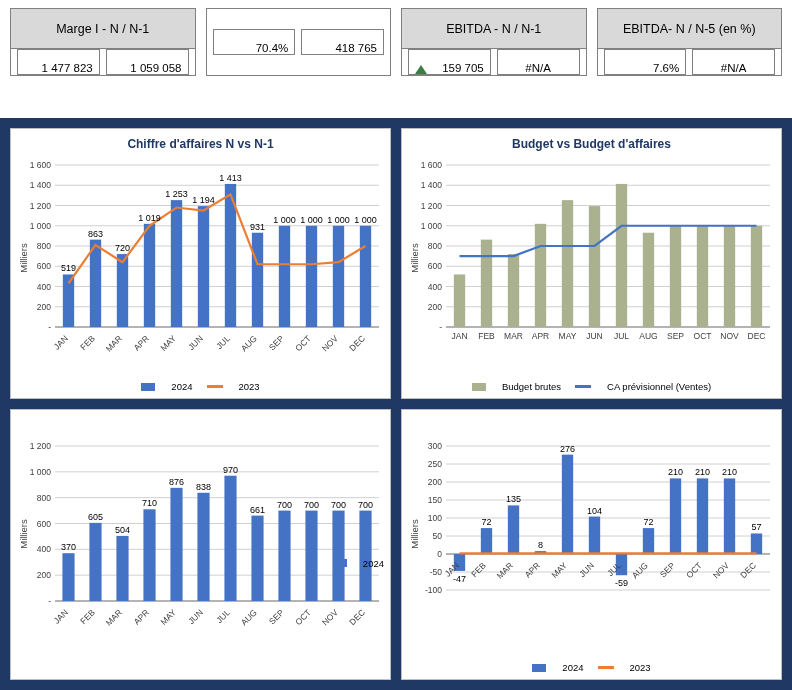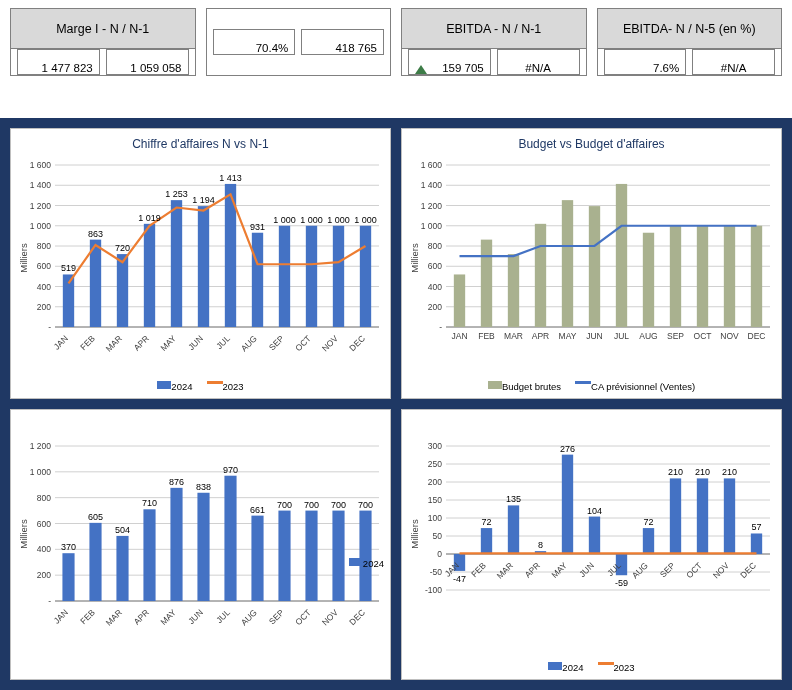--- a/index.html
+++ b/index.html
@@ -45,37 +45,37 @@
     position:absolute;left:0;top:118px;width:792px;height:572px;
     padding:10px;box-sizing:border-box;
     display:grid;grid-template-columns:1fr 1fr;grid-template-rows:1fr 1fr;
     gap:10px;
   }
   .chart-card{
     background:#FFFFFF;border:1px solid #BFBFBF;box-sizing:border-box;
     position:relative;overflow:hidden;
   }
   .chart-title{
-    text-align:center;font-weight:normal;font-size:12px;padding-top:8px;color:#1F3864;
+    text-align:center;font-weight:bold;font-size:12px;padding-top:8px;color:#1F3864;
   }
   .plot-wrap{position:absolute;left:0;right:0;top:28px;bottom:0;}
   .ylabel{
     position:absolute;left:4px;top:50%;transform:translateY(-50%) rotate(-90deg);
     transform-origin:center;font-size:9.5px;color:#404040;white-space:nowrap;
   }
   svg{display:block;}
   .legend{
     position:absolute;bottom:6px;left:0;width:100%;
     display:flex;justify-content:center;gap:14px;align-items:center;font-size:9.5px;
   }
   .legend.right{
     position:absolute;bottom:auto;top:55%;left:auto;right:6px;width:auto;
     flex-direction:column;gap:4px;align-items:flex-start;
   }
-  .lg-item{display:flex;gap:0;}
+  .lg-item{display:flex;align-items:center;gap:16px;}
   .sw{width:14px;height:8px;display:inline-block;}
   .sw.line{height:3px;width:16px;}
   .tick{font-size:8.5px;fill:#404040;}
   .dlabel{font-size:9px;fill:#000;}
   .axis{stroke:#D0D0D0;stroke-width:1;}
   .axis0{stroke:#808080;stroke-width:1;}
 </style>
 </head>
 <body>
 

